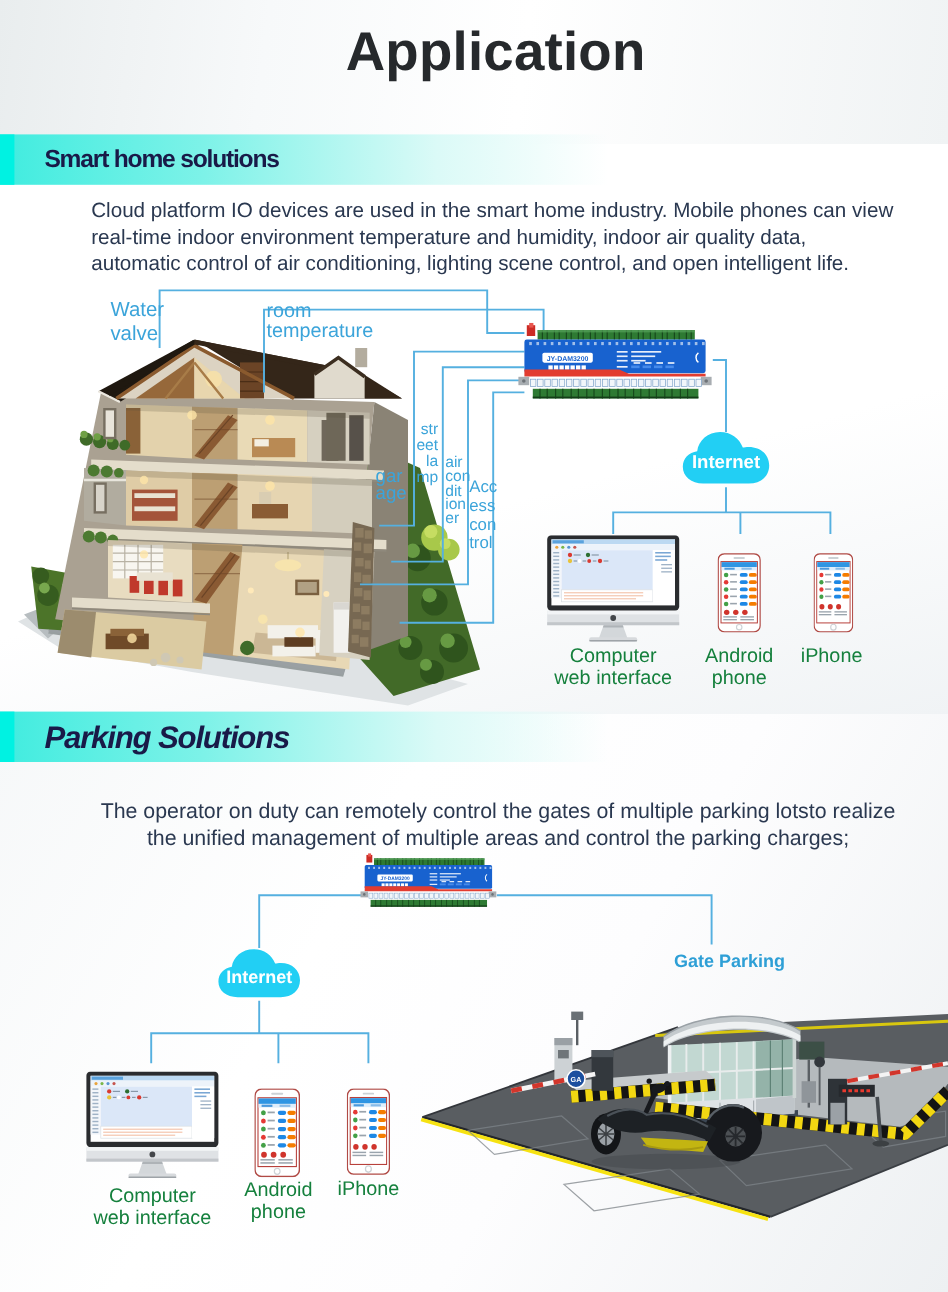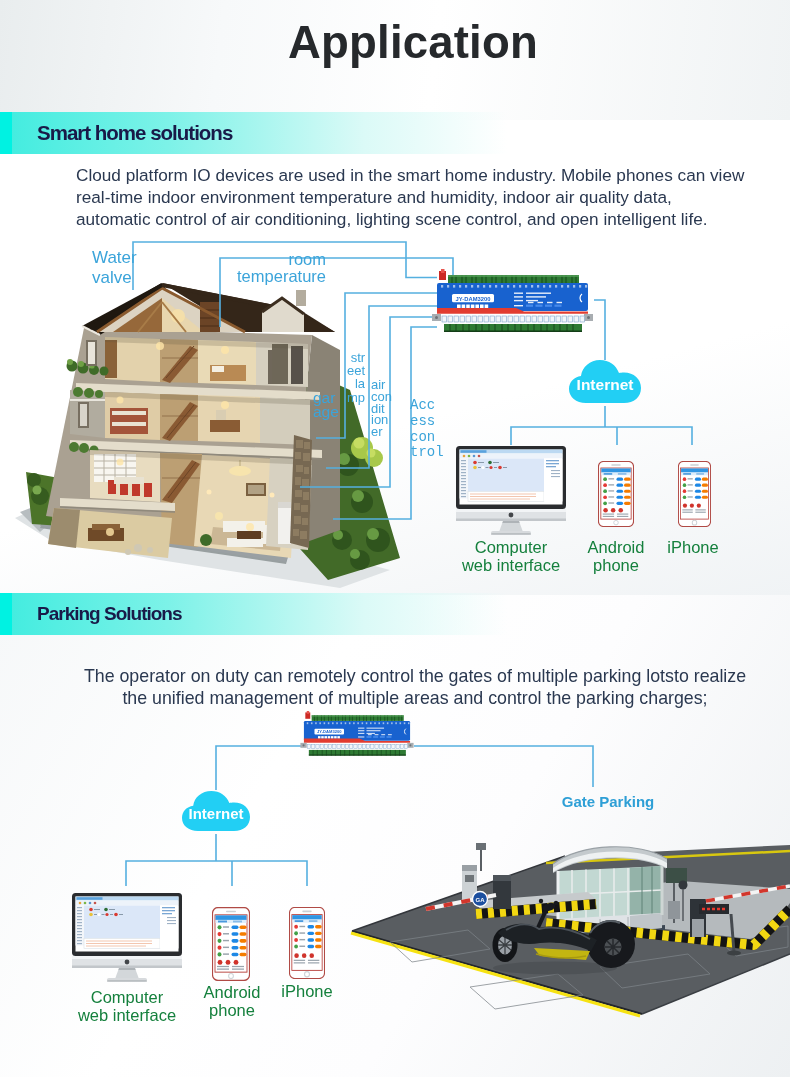--- a/index.html
+++ b/index.html
@@ -21,21 +21,21 @@
 <div class="abs" style="left:0;top:17px;width:790px;box-sizing:border-box;padding-left:36px;text-align:center;font-size:45.5px;letter-spacing:0.2px;font-weight:bold;color:#26292c;">Application</div>
 
 <div class="abs" style="left:0;top:112px;width:650px;height:42px;background:linear-gradient(90deg,#40ecdf 0%,#7df2e8 26%,#dbfaf7 56%,rgba(255,255,255,0) 78%);"></div>
 <div class="abs" style="left:0;top:112px;width:12px;height:42px;background:#00f2e2;"></div>
 <div class="abs" style="left:37px;top:112px;height:42px;line-height:42px;font-size:20.5px;letter-spacing:-1px;font-weight:bold;color:#191a48;">Smart home solutions</div>
 
 <div class="abs" style="left:76px;top:164px;width:680px;font-size:17.2px;line-height:22px;color:#2a3850;">Cloud platform IO devices are used in the smart home industry. Mobile phones can view<br>real-time indoor environment temperature and humidity, indoor air quality data,<br>automatic control of air conditioning, lighting scene control, and open intelligent life.</div>
 
 <div class="abs" style="left:0;top:593px;width:650px;height:42px;background:linear-gradient(90deg,#40ecdf 0%,#7df2e8 26%,#dbfaf7 56%,rgba(255,255,255,0) 78%);"></div>
 <div class="abs" style="left:0;top:593px;width:12px;height:42px;background:#00f2e2;"></div>
-<div class="abs" style="left:37px;top:593px;height:42px;line-height:42px;font-size:19px;letter-spacing:-1px;font-weight:bold;color:#191a48;">Parking Solutions</div>
+<div class="abs" style="left:37px;top:593px;height:42px;line-height:42px;font-size:26px;letter-spacing:-1px;font-weight:bold;color:#191a48;font-style:italic;">Parking Solutions</div>
 
 <div class="abs" style="left:0;top:665px;width:790px;text-align:center;font-size:17.8px;line-height:22px;color:#2a3850;padding-left:20px;">The operator on duty can remotely control the gates of multiple parking lotsto realize<br>the unified management of multiple areas and control the parking charges;</div>
 
 <svg class="abs" style="left:10px;top:240px;" width="390" height="355" viewBox="0 0 390 355">
 
   <polygon points="5,278 40,262 290,306 380,330 330,348 150,320 40,300" fill="#dfe3e5"></polygon>
 
   <polygon points="10,272 36,262 60,266 30,292" fill="#b7bdc0"></polygon>
   <polygon points="36,276 280,310 276,324 30,288" fill="#989fa0"></polygon>
   <polygon points="36,276 280,310 276,322 30,286" fill="#9aa0a3"></polygon>
@@ -316,29 +316,29 @@
     <path d="M301,746 H216 V790"></path>
 
     <path d="M414,746 H593 V787"></path>
 
     <path d="M216,834 V861 M126,886 V861 H307 V886 M232,861 V886"></path>
   </g>
 </svg>
 
 <div class="lbl" style="left:92px;top:248px;font-size:17px;line-height:20px;">Water<br>valve</div>
 
-<div class="lbl" style="left:222px;top:251px;width:104px;text-align:right;font-size:16.5px;line-height:16.5px;">room<br>temperature</div>
+<div class="lbl" style="left:222px;top:251px;width:104px;text-align:left;font-size:16.5px;line-height:16.5px;">room<br>temperature</div>
 
 <div class="lbl" style="left:347px;top:351px;font-size:13px;line-height:13.2px;text-align:right;">str<br>eet<br>la<br>mp</div>
 
 <div class="lbl" style="left:313px;top:391px;font-size:15.5px;line-height:14px;">gar<br>age</div>
 
 <div class="lbl" style="left:371px;top:379px;font-size:13px;line-height:11.8px;">air<br>con<br>dit<br>ion<br>er</div>
 
-<div class="lbl" style="left:410px;top:398px;font-size:14px;line-height:15.8px;font-family:Liberation Mono, monospace;">Acc<br>ess<br>con<br>trol</div>
+<div class="lbl" style="left:391px;top:398px;font-size:14px;line-height:15.8px;">Acc<br>ess<br>con<br>trol</div>
 
 <svg class="abs" style="left:430px;top:269px;" width="165" height="65" viewBox="0 0 165 65">
   <g id="dev">
 
     <rect x="9" y="2" width="7" height="9" fill="#cc2b25"></rect>
     <rect x="11" y="0" width="3.5" height="4" fill="#e8554e"></rect>
 
     <rect x="18" y="6" width="131" height="8" fill="#2e7a33"></rect>
     <g stroke="#17491c" stroke-width="1">
       <path d="M22,6v8M26,6v8M32,6v8M36,6v8M42,6v8M46,6v8M52,6v8M56,6v8M62,6v8M66,6v8M72,6v8M76,6v8M82,6v8M86,6v8M92,6v8M96,6v8M102,6v8M106,6v8M112,6v8M116,6v8M122,6v8M126,6v8M132,6v8M136,6v8M142,6v8M146,6v8"></path>

